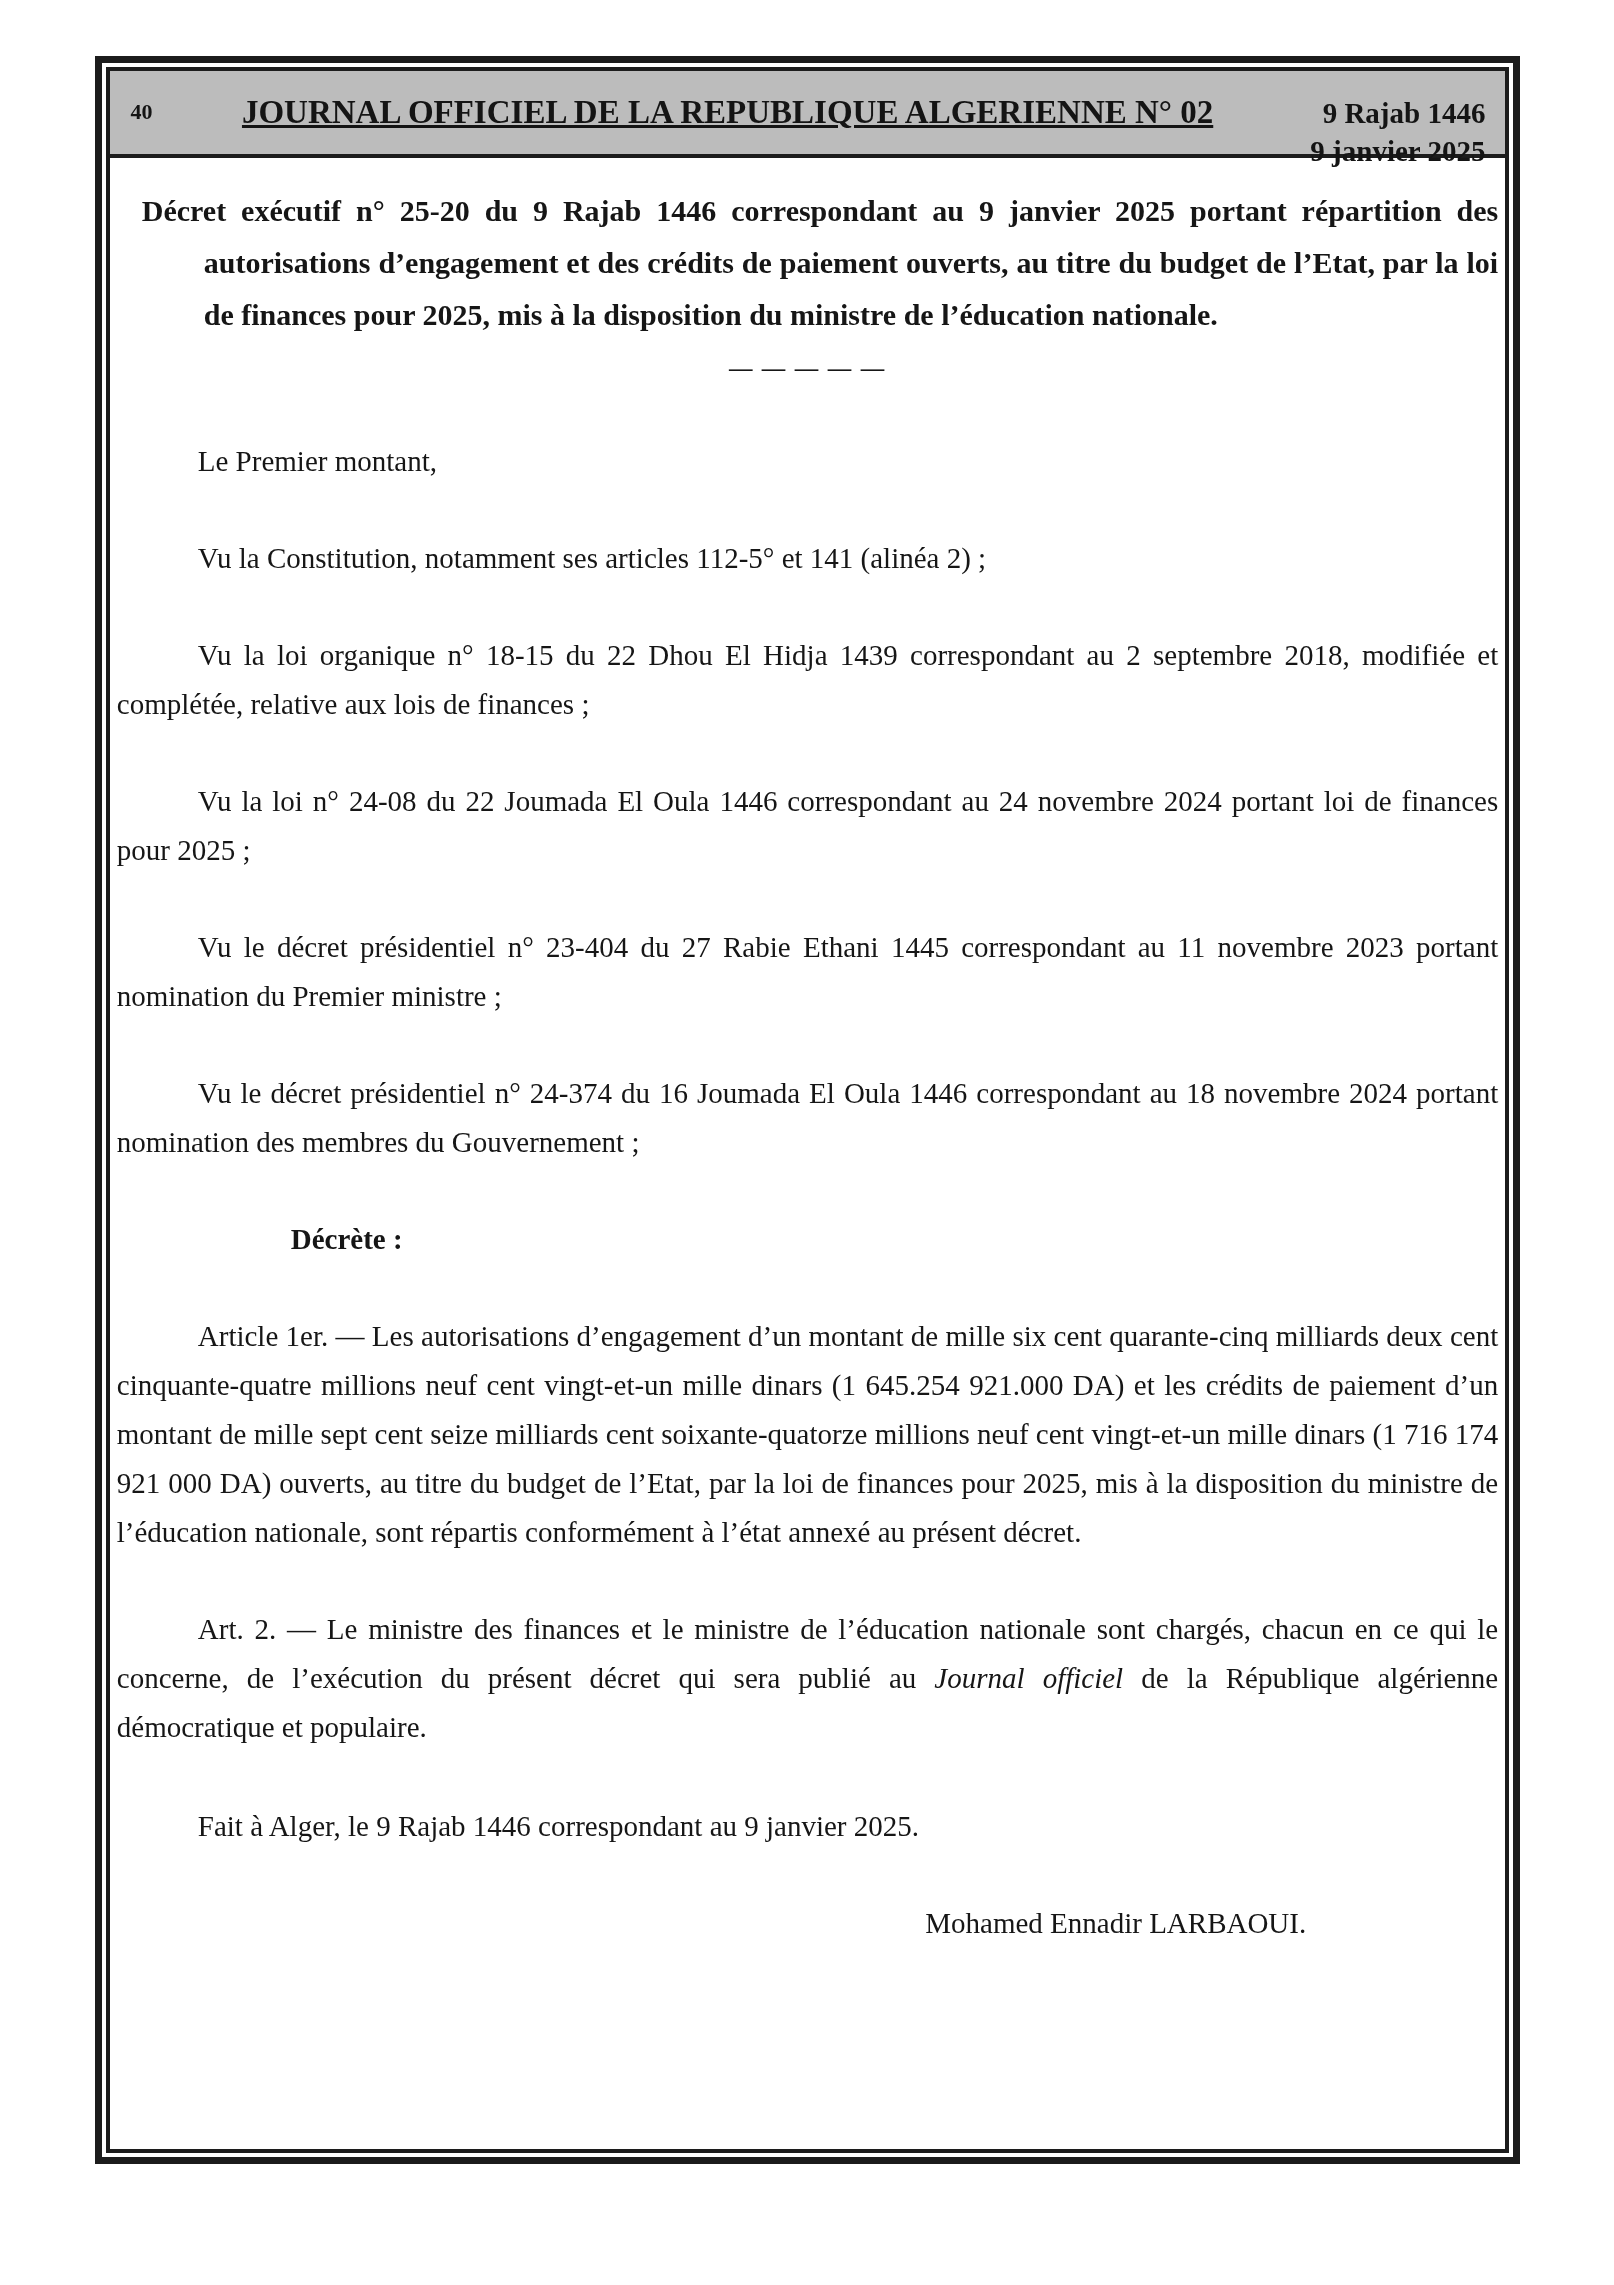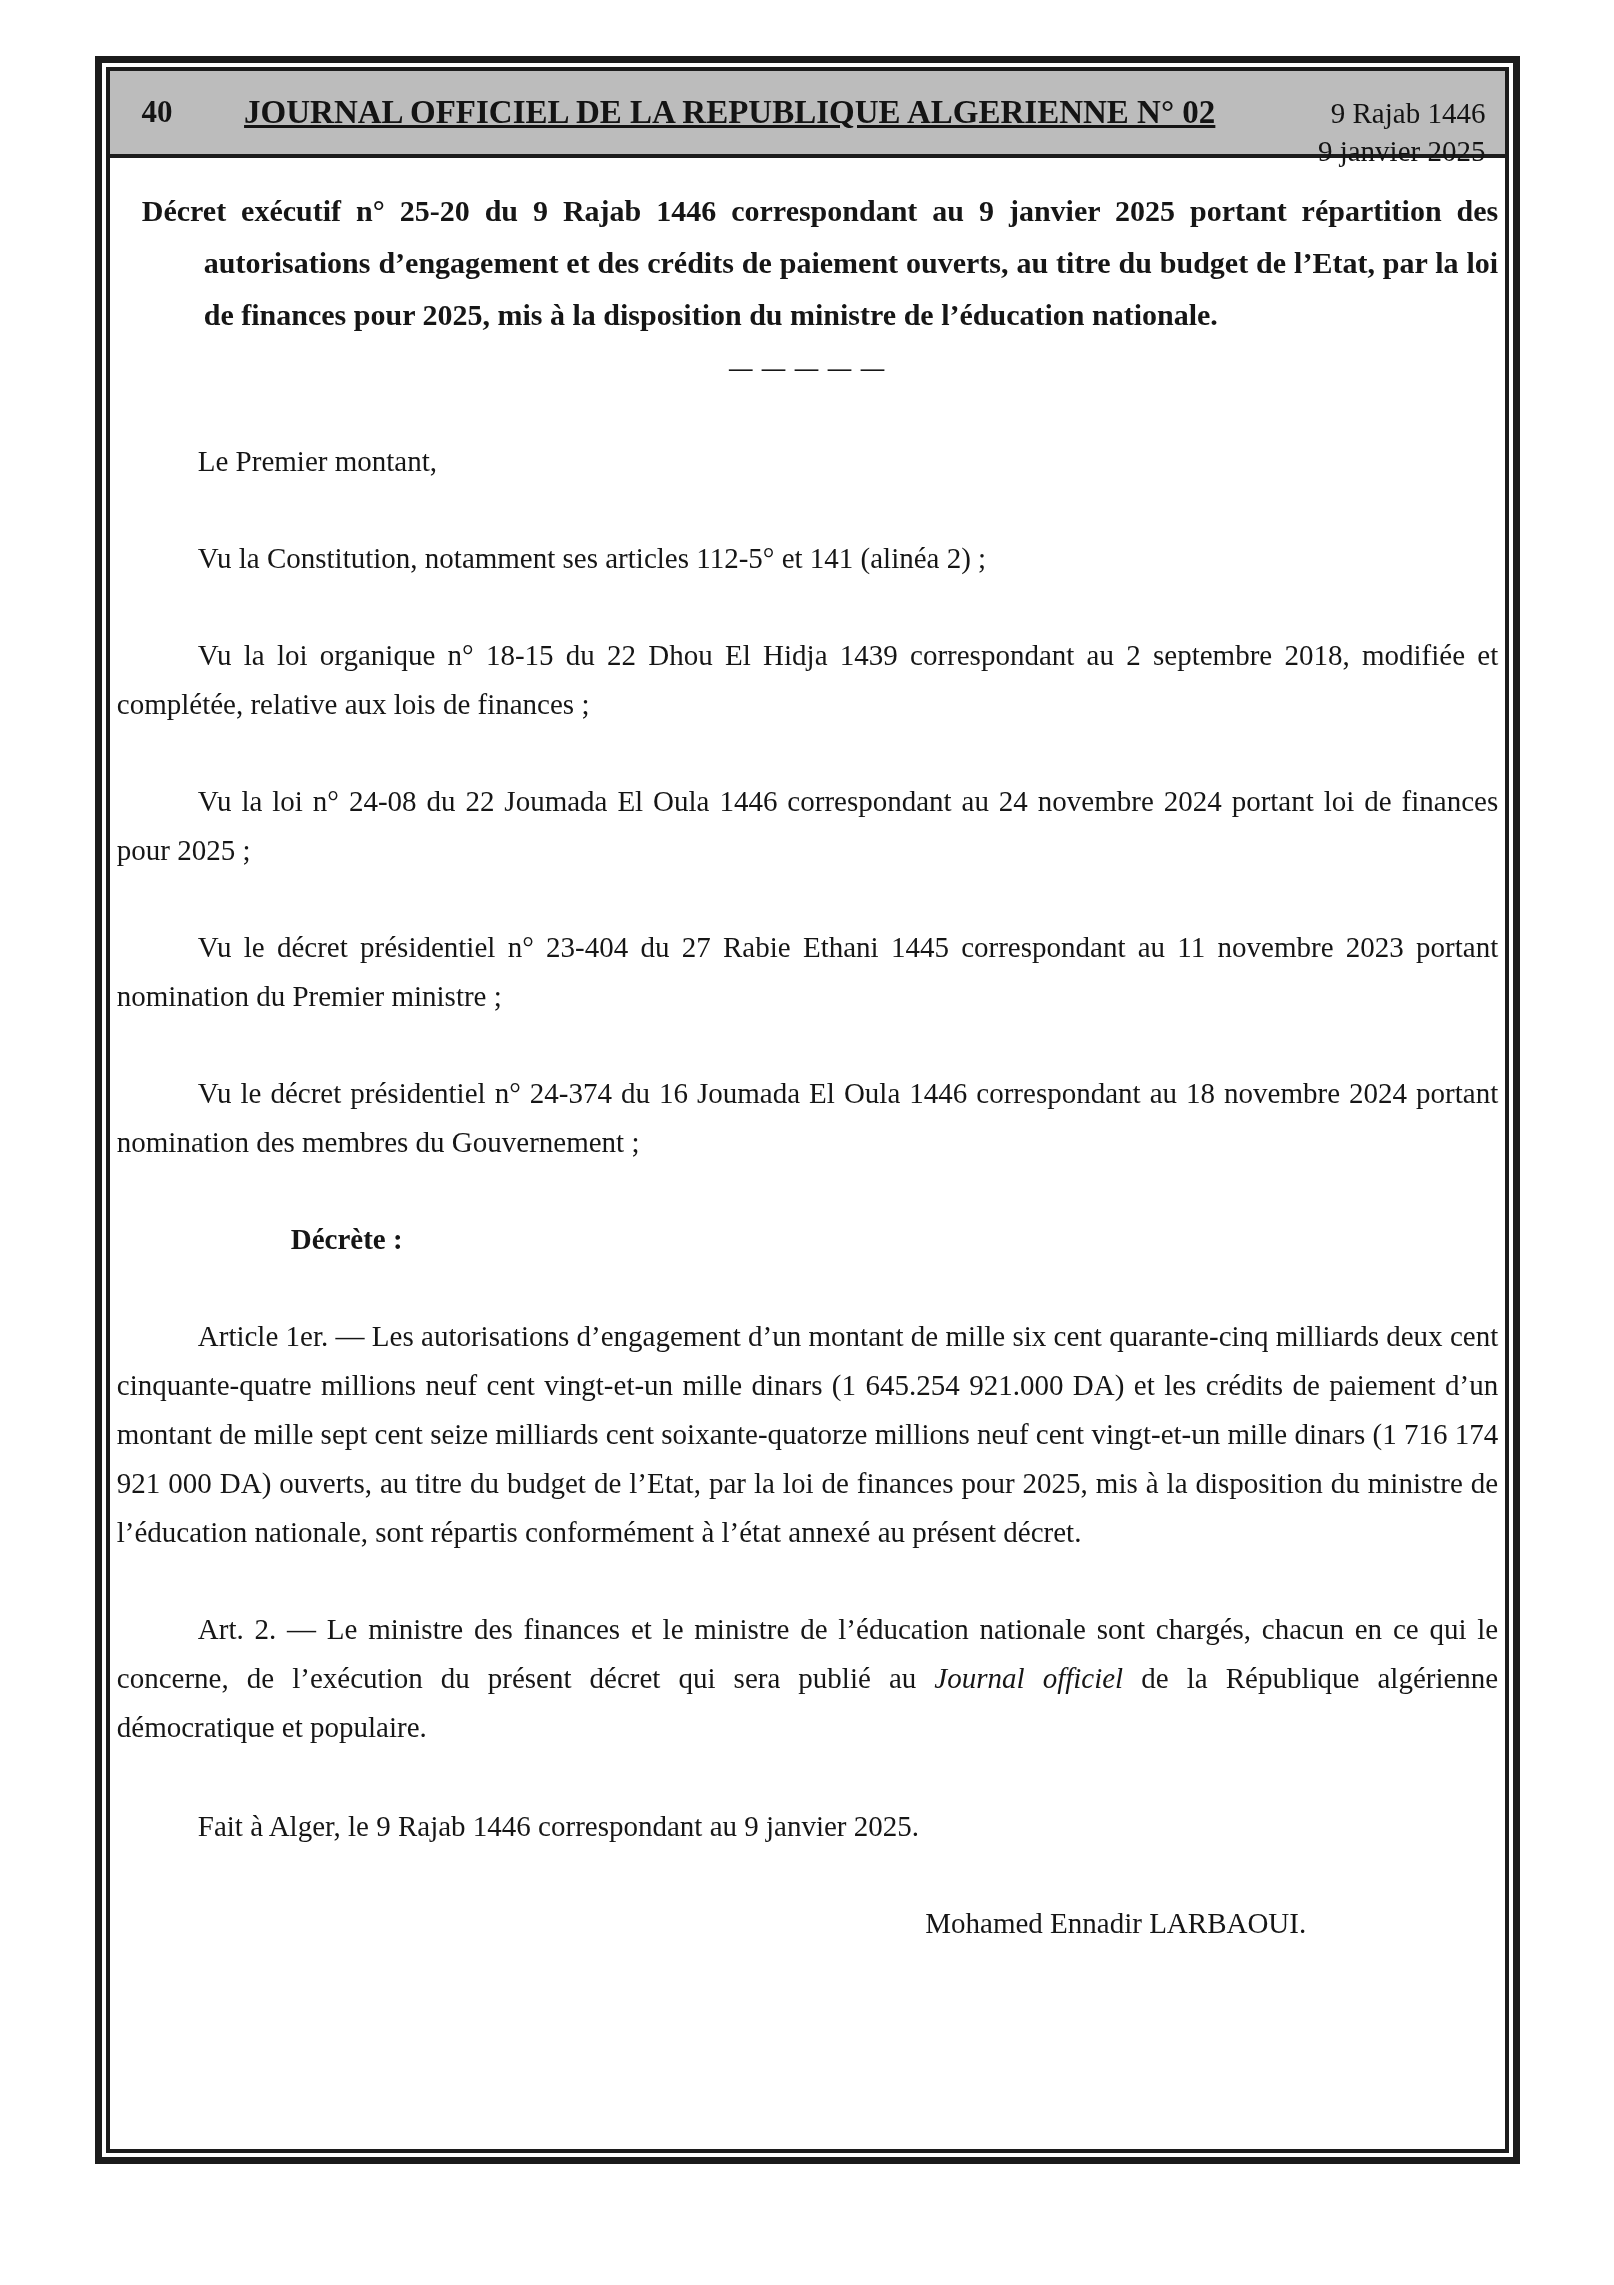--- a/index.html
+++ b/index.html
@@ -33,39 +33,39 @@
   .band {
     height: 83px;
     background: #bcbcbc;
     border-bottom: 4.5px solid #1c1c1c;
     display: flex;
     align-items: center;
     color: #141414;
   }
   .band .num {
     width: 172px;
-    padding-left: 32px;
+    padding-left: 21px;
     box-sizing: border-box;
     font-weight: bold;
-    font-size: 31px;
+    font-size: 22px;
   }
   .band .jtitle {
     flex: 1;
     text-align: center;
     font-weight: bold;
     font-size: 33px;
     white-space: nowrap;
     text-decoration: underline;
   }
   .band .dates {
     width: 389px;
     padding-right: 20px;
     box-sizing: border-box;
     text-align: right;
-    font-weight: normal;
+    font-weight: bold;
     font-size: 29px;
     line-height: 38px;
     margin-top: 40px;
   }
   main {
     padding: 27px 7.2px 0 7.2px;
     font-size: 29px;
     line-height: 49px;
   }
   main p {

